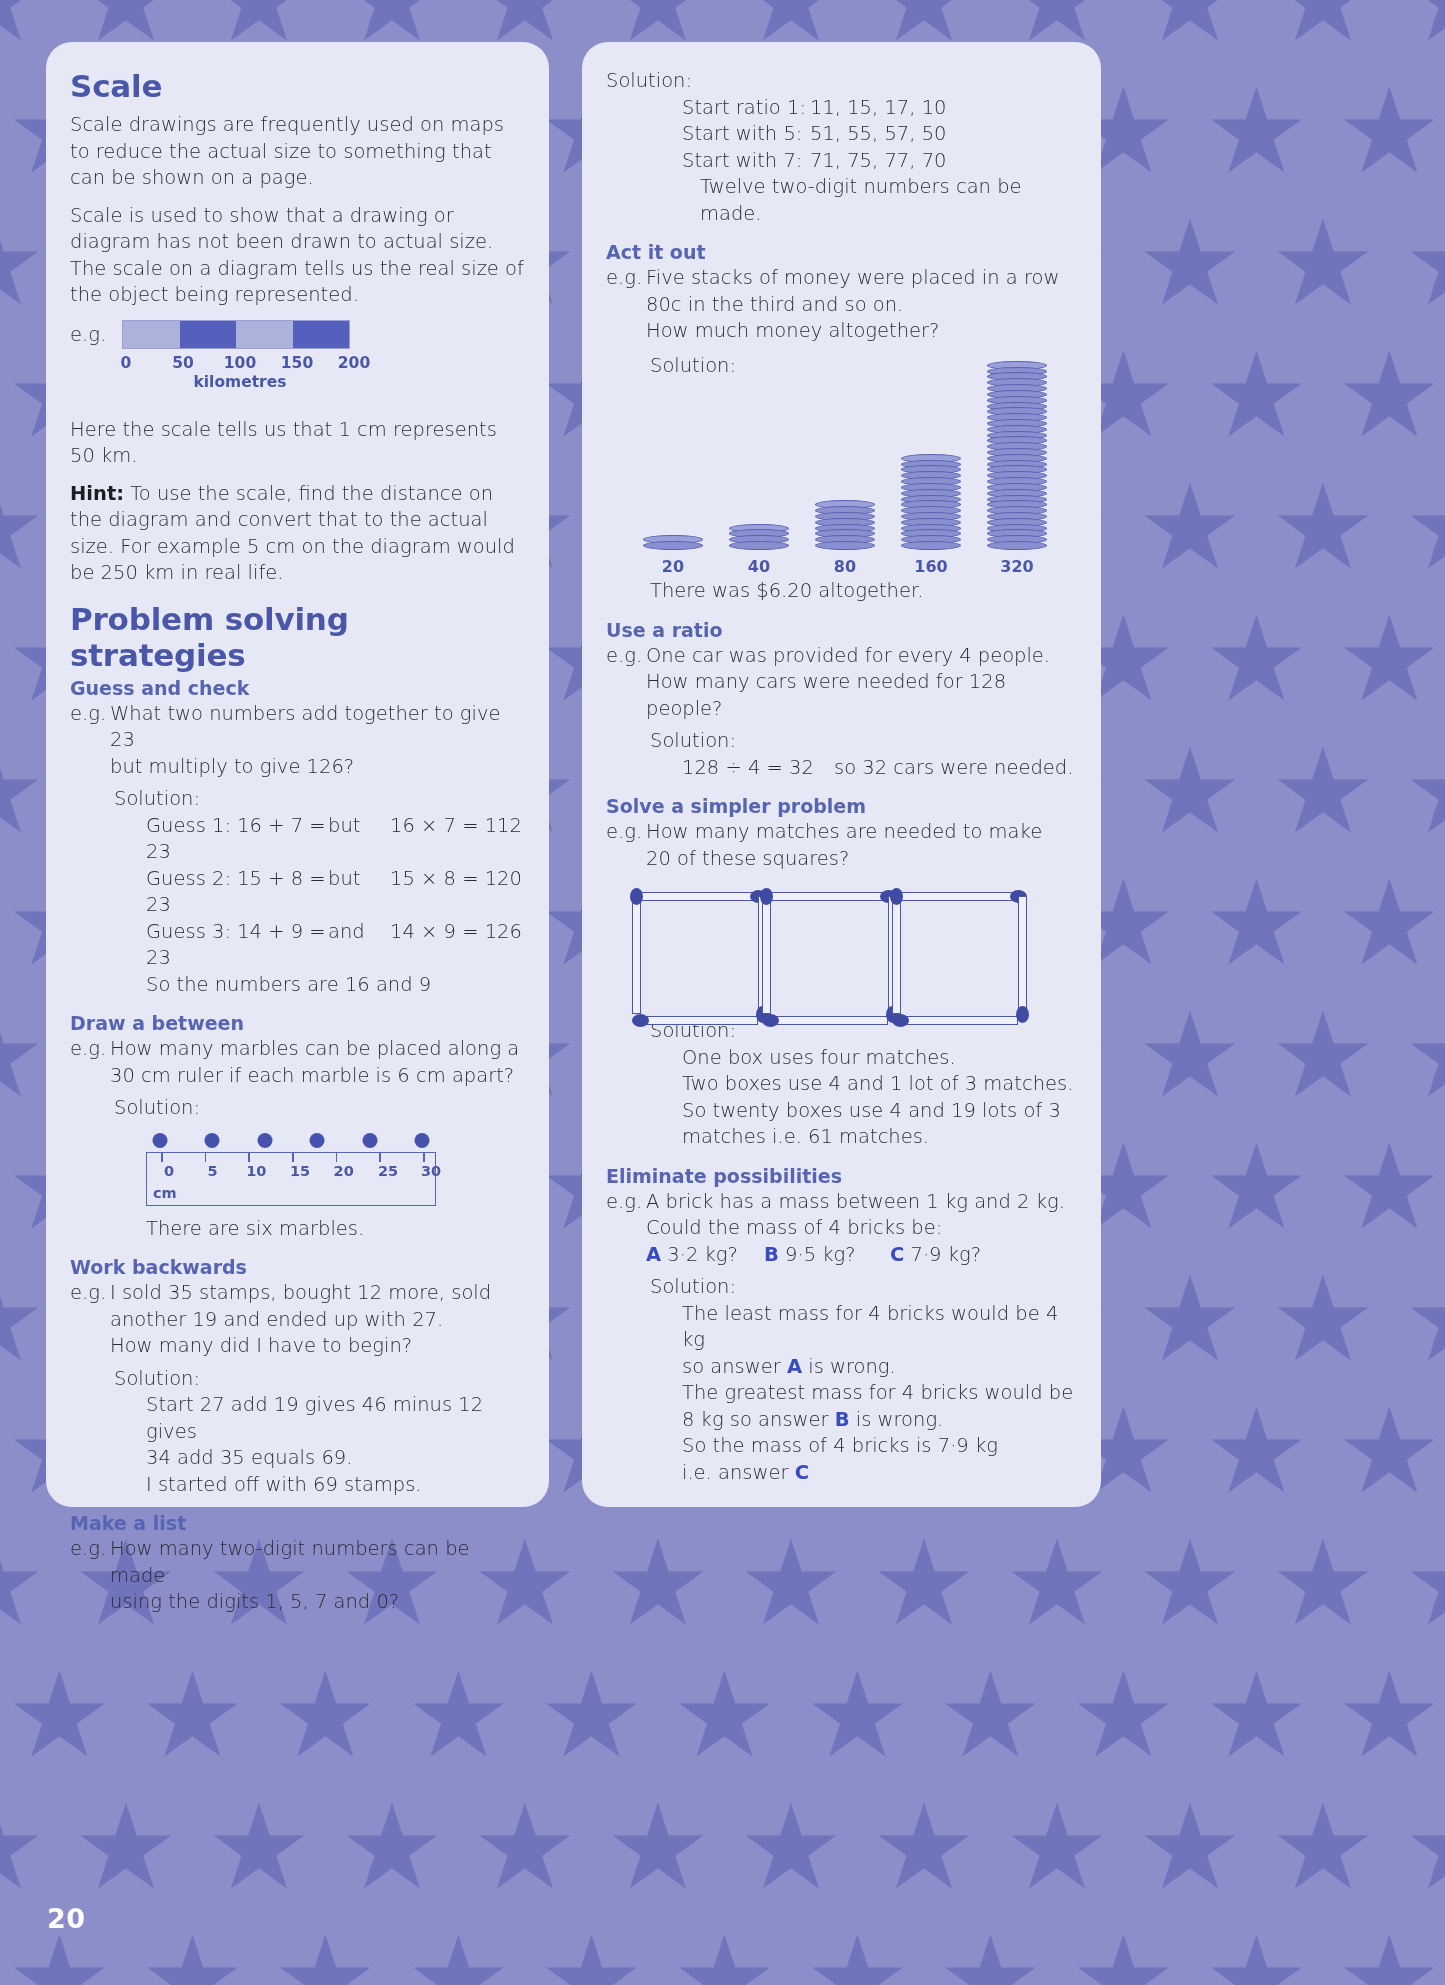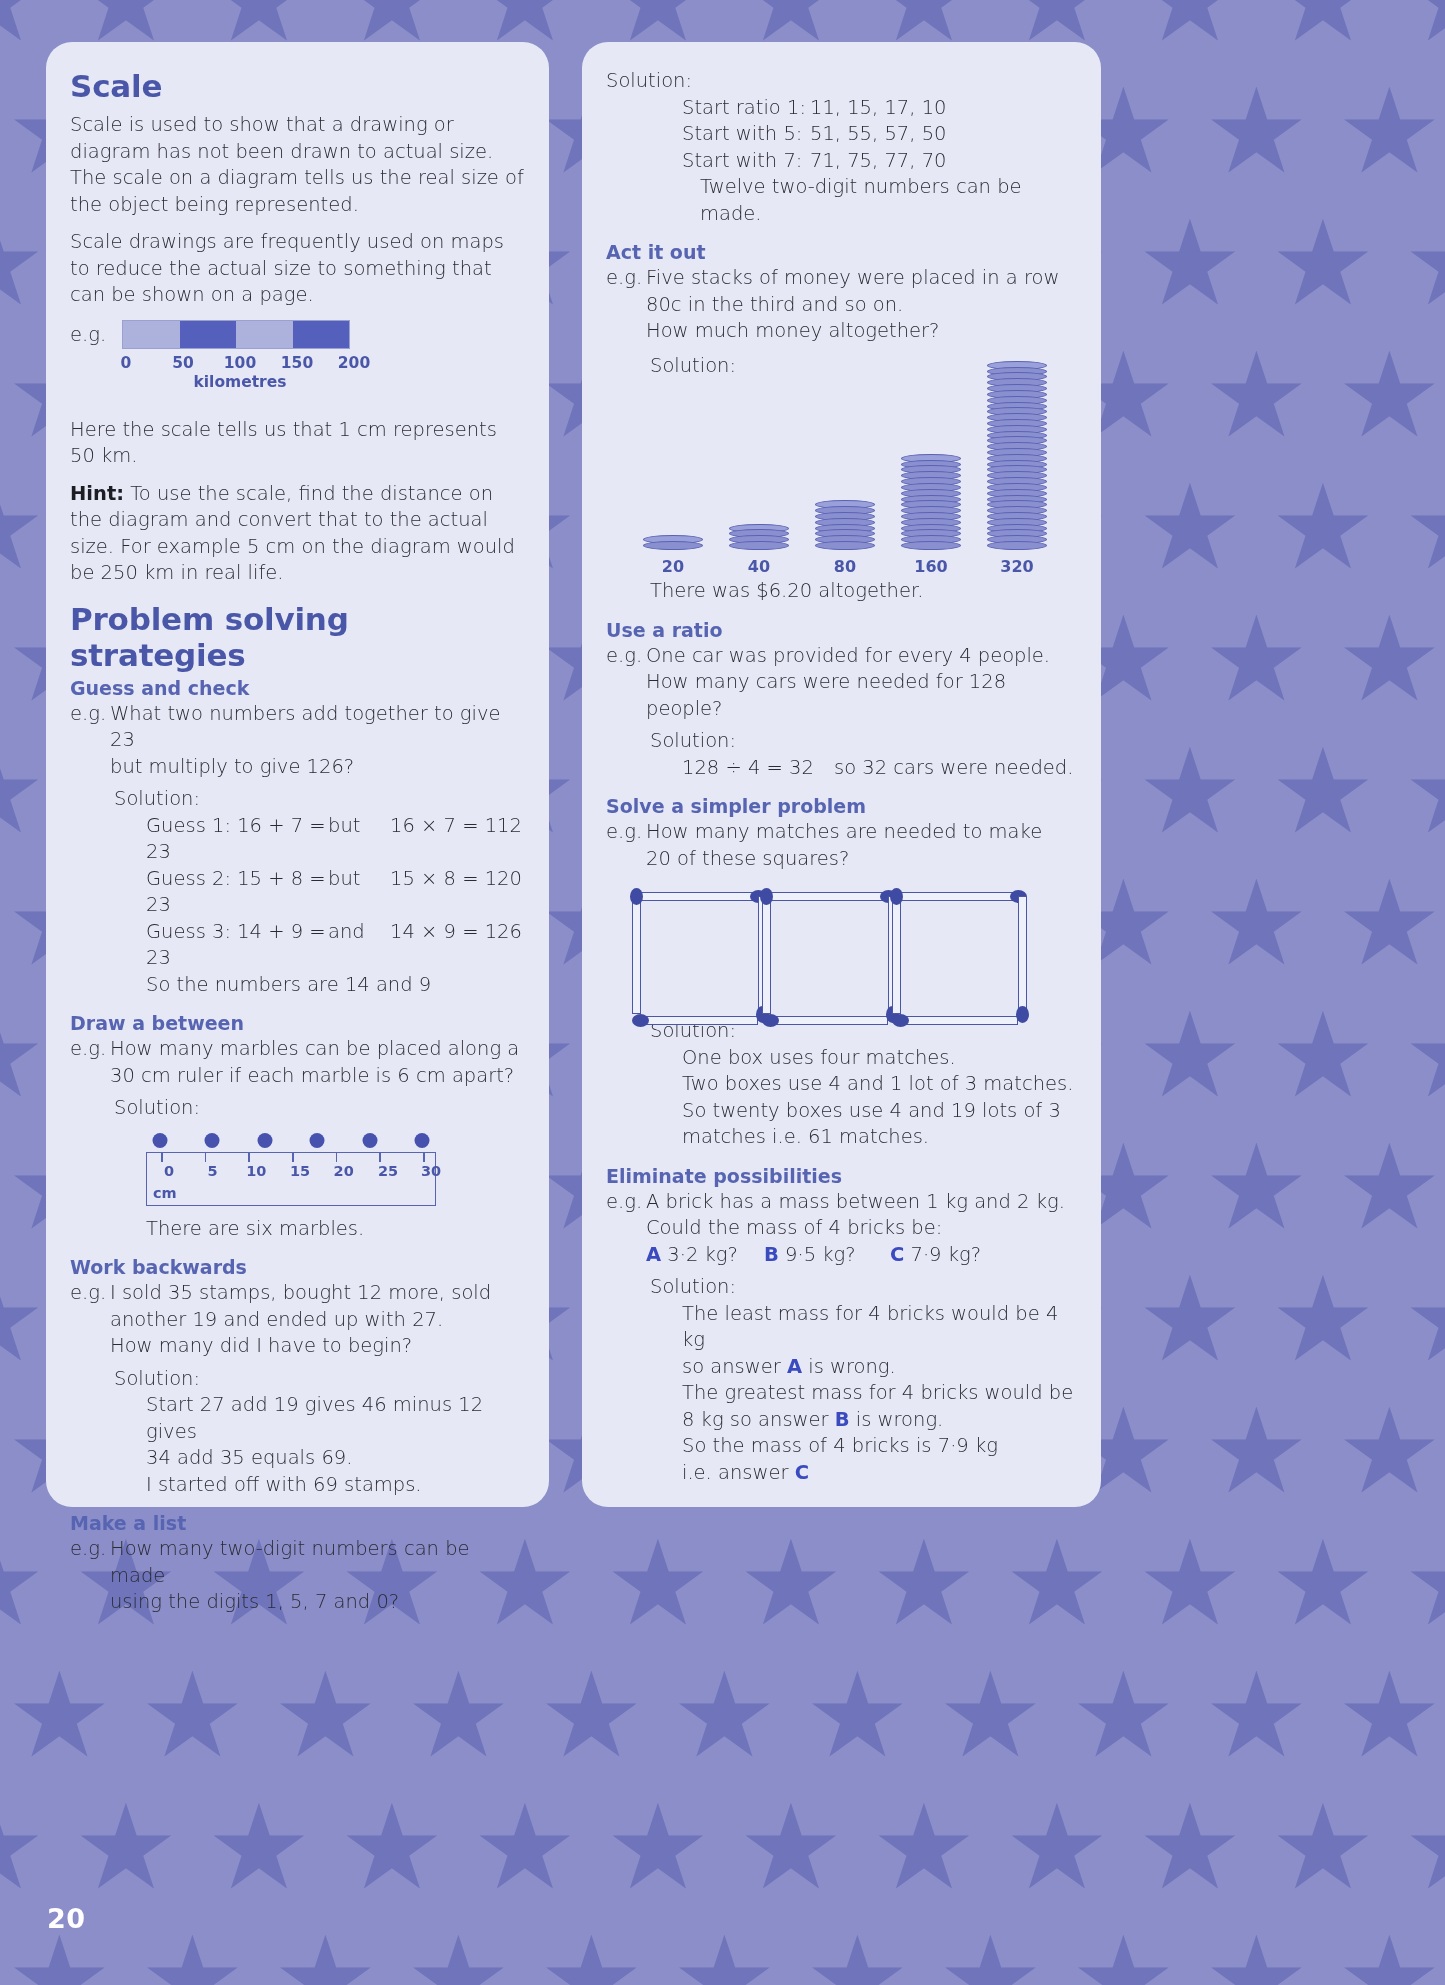--- a/index.html
+++ b/index.html
@@ -355,22 +355,22 @@
     <div class="star" style="left: 1070.5px; top: 1920px; font-size: 118px;">★</div>
     <div class="star" style="left: 1203.5px; top: 1920px; font-size: 118px;">★</div>
     <div class="star" style="left: 1336.5px; top: 1920px; font-size: 118px;">★</div>
   </div>
 
 <div class="card" id="card-left">
   <div class="card-inner">
 
     <div class="h1">Scale</div>
 
+    <p>Scale drawings are frequently used on maps to reduce the actual size to something that can be shown on a page.</p>
     <p>Scale is used to show that a drawing or diagram has not been drawn to actual size. The scale on a diagram tells us the real size of the object being represented.</p>
-    <p>Scale drawings are frequently used on maps to reduce the actual size to something that can be shown on a page.</p>
 
     <div>
       <div class="scalebar-wrap">
         <div class="scalebar-eg">e.g.</div>
         <div class="scalebar">
           <div class="seg light"></div>
           <div class="seg dark"></div>
           <div class="seg light"></div>
           <div class="seg dark"></div>
         </div>
@@ -409,21 +409,21 @@
       <div class="row line">
         <div class="c1">Guess 2: 15 + 8 = 23</div>
         <div class="c2">but</div>
         <div class="c3">15 × 8 = 120</div>
       </div>
       <div class="row line">
         <div class="c1">Guess 3: 14 + 9 = 23</div>
         <div class="c2">and</div>
         <div class="c3">14 × 9 = 126</div>
       </div>
-      <div class="line">So the numbers are 14 and 9</div>
+      <div class="line">So the numbers are 16 and 9</div>
     </div>
 
     <div class="h2">Draw a between</div>
     <div class="eg">
       <div class="eg-lbl">e.g.</div>
       <div class="eg-body">
         <div class="line">How many marbles can be placed along a</div>
         <div class="line">30 cm ruler if each marble is 6 cm apart?</div>
       </div>
     </div>

